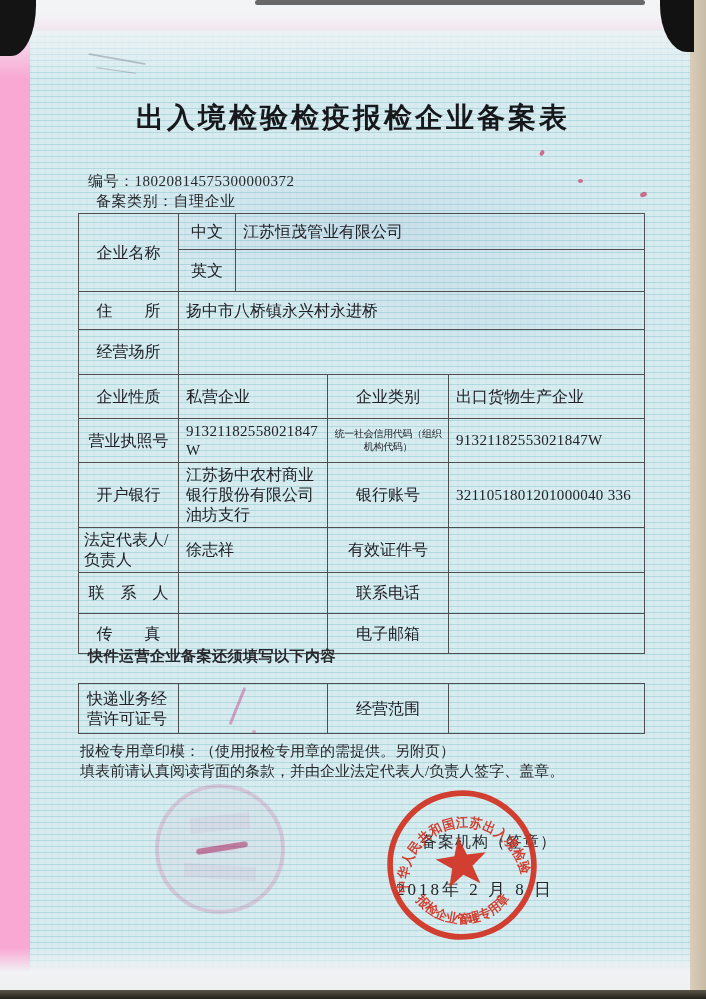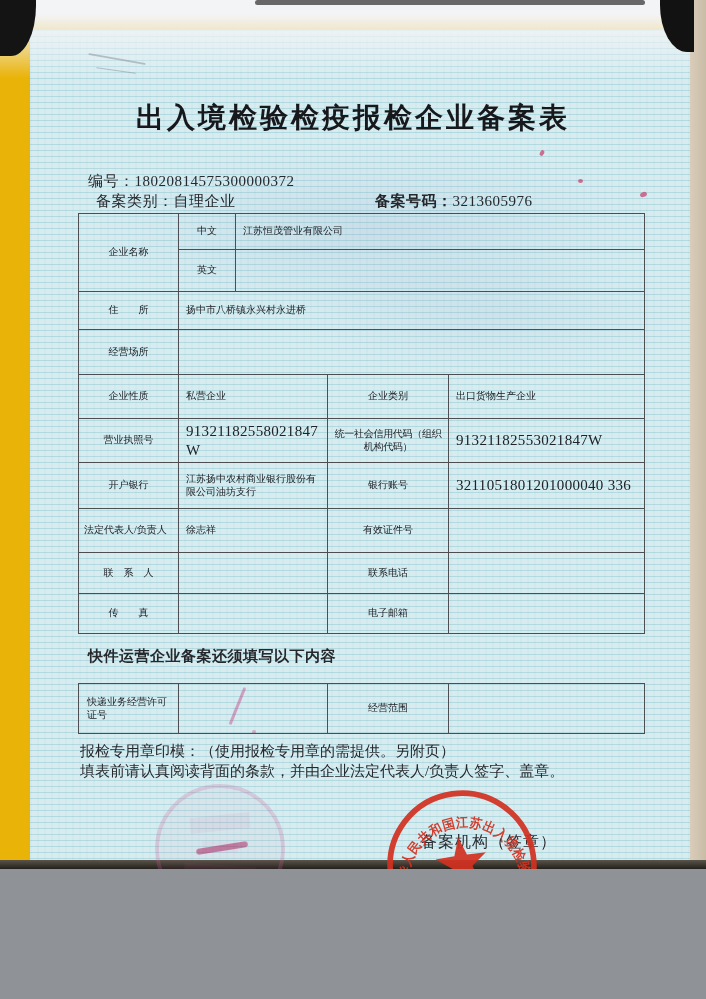--- a/index.html
+++ b/index.html
@@ -1,19 +1,19 @@
 <!DOCTYPE html>
 <html><head>
 <meta charset="utf-8">
 <style>
   html,body{margin:0;padding:0;background:#8f9296;}
   *{box-sizing:border-box;}
   .scan{
-    position:relative;width:706px;height:869px;overflow:hidden;
-    background:#eab308;
+    position:relative;width:706px;height:999px;overflow:hidden;
+    background:#f9a8d4;
     font-family:"Liberation Serif","DejaVu Serif",serif;
     color:#1e2024;
   }
   
   .edge-right{position:absolute;right:0;top:0;width:16px;height:100%;
     background:linear-gradient(90deg,#d9cdbb,#c9bca6);}
   .edge-bottom{position:absolute;left:0;bottom:0;width:100%;height:9px;
     background:linear-gradient(180deg,#5a544a,#23201b);}
   .corner-tl{position:absolute;left:0;top:0;width:36px;height:56px;background:#141414;
     border-bottom-right-radius:70% 90%;}
@@ -39,21 +39,21 @@
   .pink-streak{position:absolute;width:3px;height:40px;background:rgba(192,64,134,.45);
     transform:rotate(22deg);border-radius:2px;filter:blur(.4px);}
   
   .abs{position:absolute;}
   .title{left:0;top:99px;width:706px;text-align:center;font-size:28px;font-weight:bold;
     letter-spacing:3px;color:#17181c;}
   .meta{font-size:15px;letter-spacing:.5px;color:#26282c;}
   
   table{border-collapse:collapse;table-layout:fixed;}
   .form-table{position:absolute;left:78px;width:566px;}
-  .form-table td{border:1px solid #4c4e52;font-size:10px;color:#202227;
+  .form-table td{border:1px solid #4c4e52;font-size:16px;color:#202227;
     padding:2px 7px;vertical-align:middle;line-height:1.25;overflow:hidden;}
   td.c{text-align:center;padding:2px 3px;}
   td.small{font-size:10px;letter-spacing:-.3px;}
   td.brk{word-break:break-all;font-size:15px;letter-spacing:.3px;}
   .note{font-size:15px;color:#26282c;}
   
   .stamp-red{position:absolute;left:384px;top:787px;width:156px;height:156px;opacity:.92;}
   .stamp-faint{position:absolute;left:150px;top:779px;width:140px;height:140px;opacity:.8;}
   .smudge{position:absolute;left:196px;top:845px;width:52px;height:6px;
     background:rgba(168,22,84,.5);transform:rotate(-9deg);border-radius:3px;filter:blur(.6px);}
@@ -82,23 +82,20 @@
   <div class="pink-streak" style="left:236px;top:686px;"></div>
   <div class="speck" style="left:252px;top:730px;width:4px;height:4px;opacity:.5;"></div>
 
   <div class="abs title">出入境检验检疫报检企业备案表</div>
 
   <div class="abs meta" style="left:88px;top:172px;">
     <span>编号：</span><span>18020814575300000372</span>
   </div>
   <div class="abs meta" style="left:96px;top:192px;">
     <span>备案类别：</span><span>自理企业</span>
-  </div>
-  <div class="abs meta" style="left:375px;top:192px;font-weight:bold;">
-    <span>备案号码：</span><span style="font-weight:normal;">3213605976</span>
   </div>
 
   <table class="form-table" style="top:213px;">
     <colgroup>
         <col style="width:100px">
         <col style="width:57px">
         <col style="width:92px">
         <col style="width:121px">
         <col style="width:196px">
       </colgroup>

